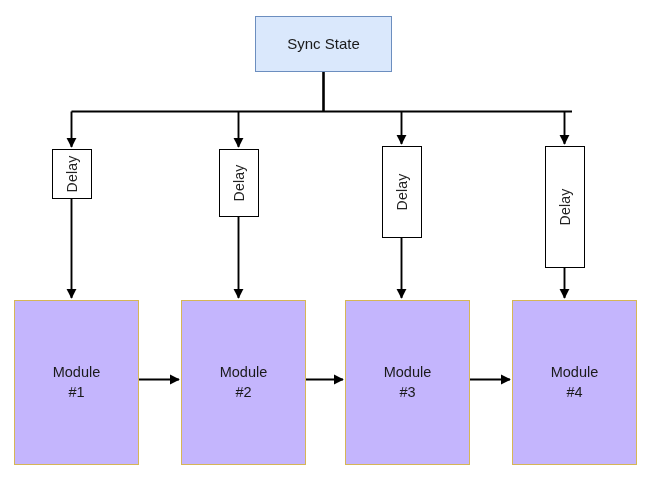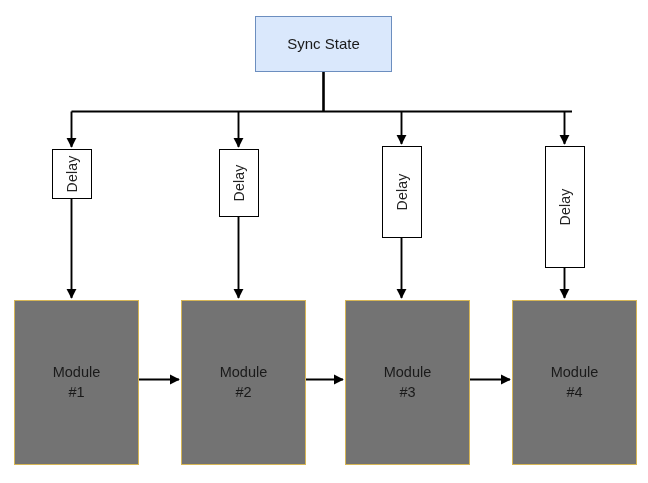--- a/index.html
+++ b/index.html
@@ -62,21 +62,21 @@
 
   .delay-1 { left: 52px;  top: 149px; width: 40px; height: 50px; }
   .delay-2 { left: 219px; top: 149px; width: 40px; height: 68px; }
   .delay-3 { left: 382px; top: 146px; width: 40px; height: 92px; }
   .delay-4 { left: 545px; top: 146px; width: 40px; height: 122px; }
 
   .module-node {
     top: 300px;
     height: 165px;
     width: 125px;
-    background: #737373;
+    background: #c4b5fd;
     border: 1.4px solid #d6b656;
     font-size: 14.5px;
     color: #1a1a1a;
     line-height: 1.35;
   }
   .module-1 { left: 14px; }
   .module-2 { left: 181px; }
   .module-3 { left: 345px; }
   .module-4 { left: 512px; }
 

